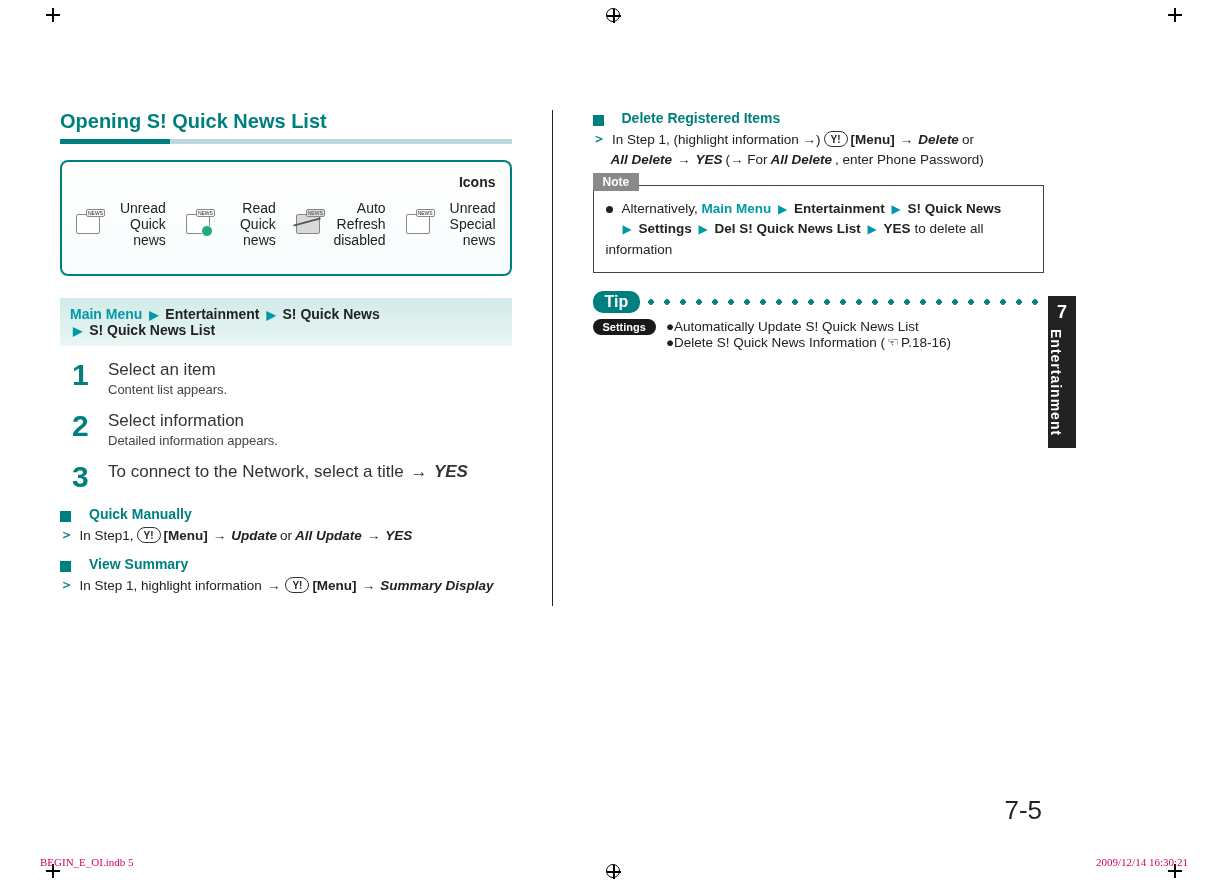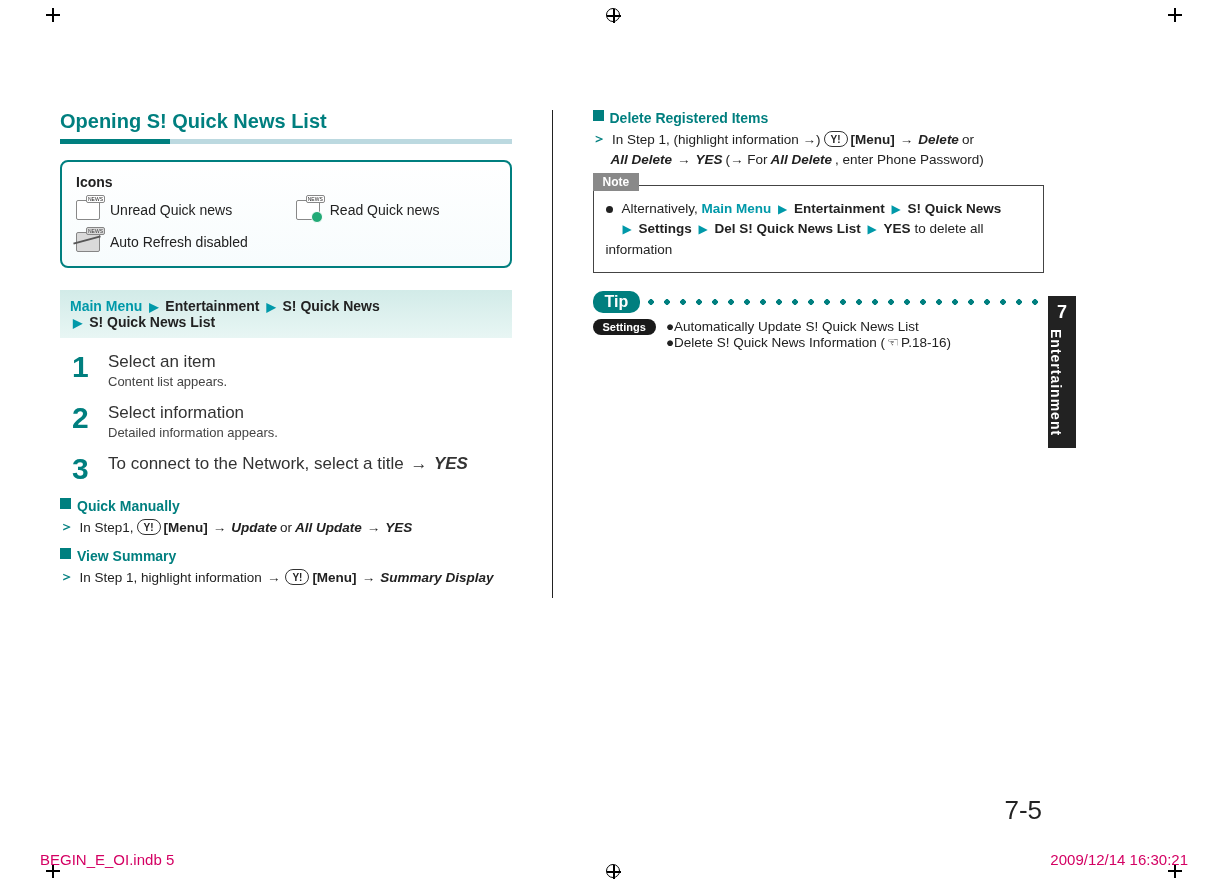--- a/index.html
+++ b/index.html
@@ -41,23 +41,24 @@
     background:linear-gradient(#bcd9e0,#bcd9e0);
   }
   .title-rule::after {
     content:""; position:absolute; left:0; top:0; width:110px; height:5px;
     background:var(--teal);
   }
   .icons-box {
     border:2px solid var(--teal); border-radius:8px;
     padding:12px 14px 14px; margin-bottom:22px;
     background:linear-gradient(#fff,#f7fcfd);
+    text-align:right;
   }
   .icons-box .box-title { font-weight:700; margin-bottom:10px; }
-  .icons-grid { display:grid; grid-template-columns:1fr 1fr; row-gap:12px; column-gap:20px; }
+  .icons-grid { display:grid; grid-template-columns:1fr 1fr 1fr 1fr; row-gap:12px; column-gap:20px; }
   .icons-row { display:flex; align-items:center; gap:10px; }
   .icon-chip {
     width:24px; height:20px; border:1px solid #888; border-radius:2px;
     position:relative; background:#fff; flex:none;
   }
   .icon-chip::before {
     content:"NEWS"; position:absolute; top:-6px; right:-6px;
     font-size:5px; background:#fff; border:1px solid #888; padding:0 1px;
     border-radius:2px;
   }
@@ -83,21 +84,21 @@
   ol.steps > li { display:flex; gap:14px; margin-bottom:14px; }
   ol.steps > li::before {
     counter-increment: step; content:counter(step);
     font-size:30px; font-weight:700; color:var(--teal);
     min-width:22px; line-height:1;
     font-stretch:condensed;
   }
   .step-main { font-size:17px; color:#333; }
   .step-sub { font-size:13px; color:#444; margin-top:2px; }
 
-  .sub-head { display:flex; align-items:flex-start; gap:6px; margin-top:10px; }
+  .sub-head { display:flex; align-items:flex-end; gap:18px; margin-top:10px; }
   .sq { width:11px; height:11px; background:var(--teal); flex:none; }
   .sub-head .t { color:var(--teal); font-weight:700; }
   .sub-line { margin:4px 0 12px 0; font-size:13.5px; display:flex; align-items:center; flex-wrap:wrap; gap:3px; }
   .gt { color:var(--teal); font-weight:700; padding-right:3px; }
   .arrow { padding:0 2px; }
   .btn-key {
     display:inline-flex; align-items:center; justify-content:center;
     border:1.5px solid #333; border-radius:10px; padding:0 6px; font-size:10px;
     height:16px; min-width:24px; font-weight:700;
   }
@@ -137,22 +138,22 @@
   }
   .side-tab .num { font-size:18px; font-weight:700; }
   .side-tab .vtxt { writing-mode:vertical-rl; font-weight:700; font-size:14px; margin-top:6px; letter-spacing:1px; }
 
   .page-number {
     position:absolute; right:62px; bottom:60px; font-size:26px; font-weight:400; color:#222;
   }
 
   .footer-marks {
     position:absolute; left:0; bottom:18px; width:100%; display:flex; justify-content:space-between;
-    padding:0 40px; font-size:15px; color:var(--magenta);
-    font-family:Liberation Sans, sans-serif;
+    padding:0 40px; font-size:11px; color:var(--magenta);
+    font-family:Liberation Serif, serif;
   }
 
   
   .reg { position:absolute; width:14px; height:14px; }
   .reg::before,.reg::after{content:"";position:absolute;background:#000;}
   .reg::before{left:6px;top:0;width:2px;height:14px;}
   .reg::after{top:6px;left:0;height:2px;width:14px;}
   .reg.circ{border:1px solid #000;border-radius:50%;}
 </style>
 </head>
@@ -179,20 +180,24 @@
               <span class="icon-chip"></span>
               <span>Unread Quick news</span>
             </div>
           <div class="icons-row">
               <span class="icon-chip read"></span>
               <span>Read Quick news</span>
             </div>
           <div class="icons-row">
               <span class="icon-chip disabled"></span>
               <span>Auto Refresh disabled</span>
+            </div>
+          <div class="icons-row">
+              <span class="icon-chip"></span>
+              <span>Unread Special news</span>
             </div>
           <div></div>
         </div>
       </div>
 
       <div class="nav-bar">
         <span class="nav-teal">Main Menu</span>
         <span class="nav-sep">▶</span>
         <span>Entertainment</span>
         <span class="nav-sep">▶</span>

